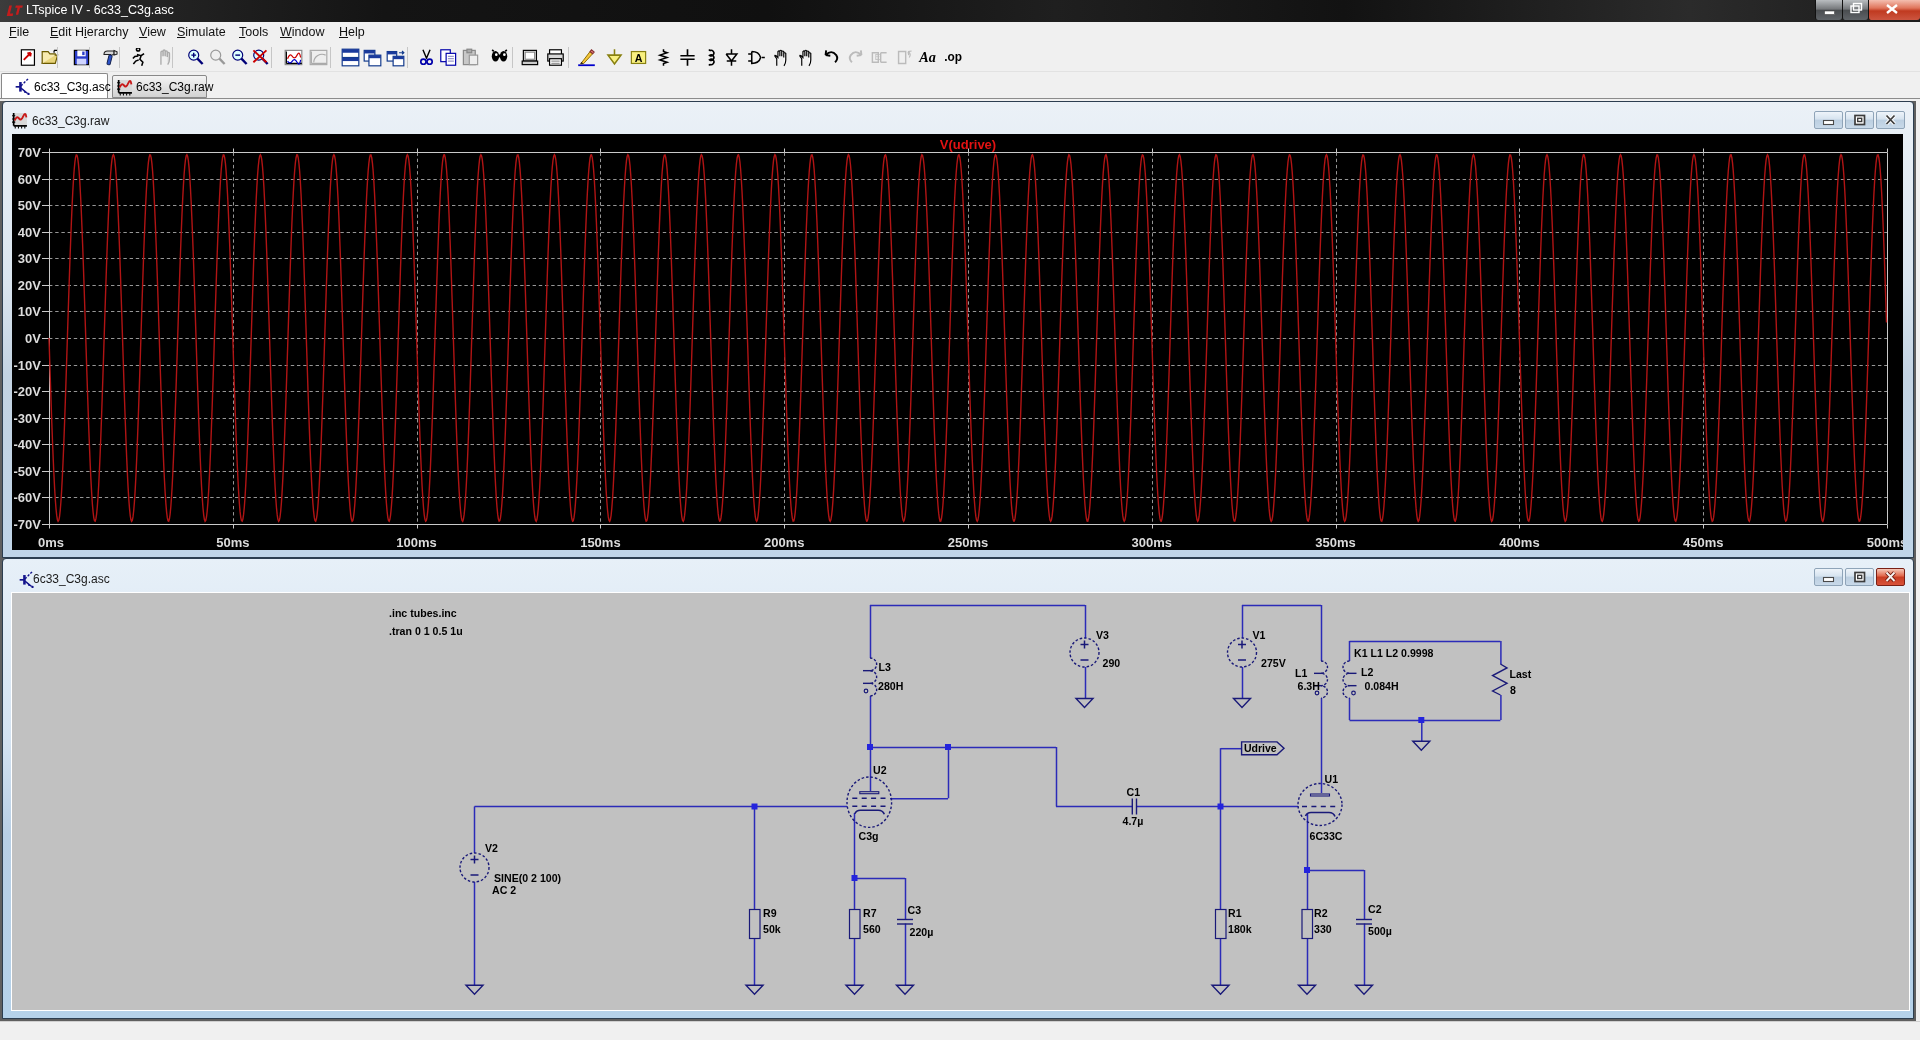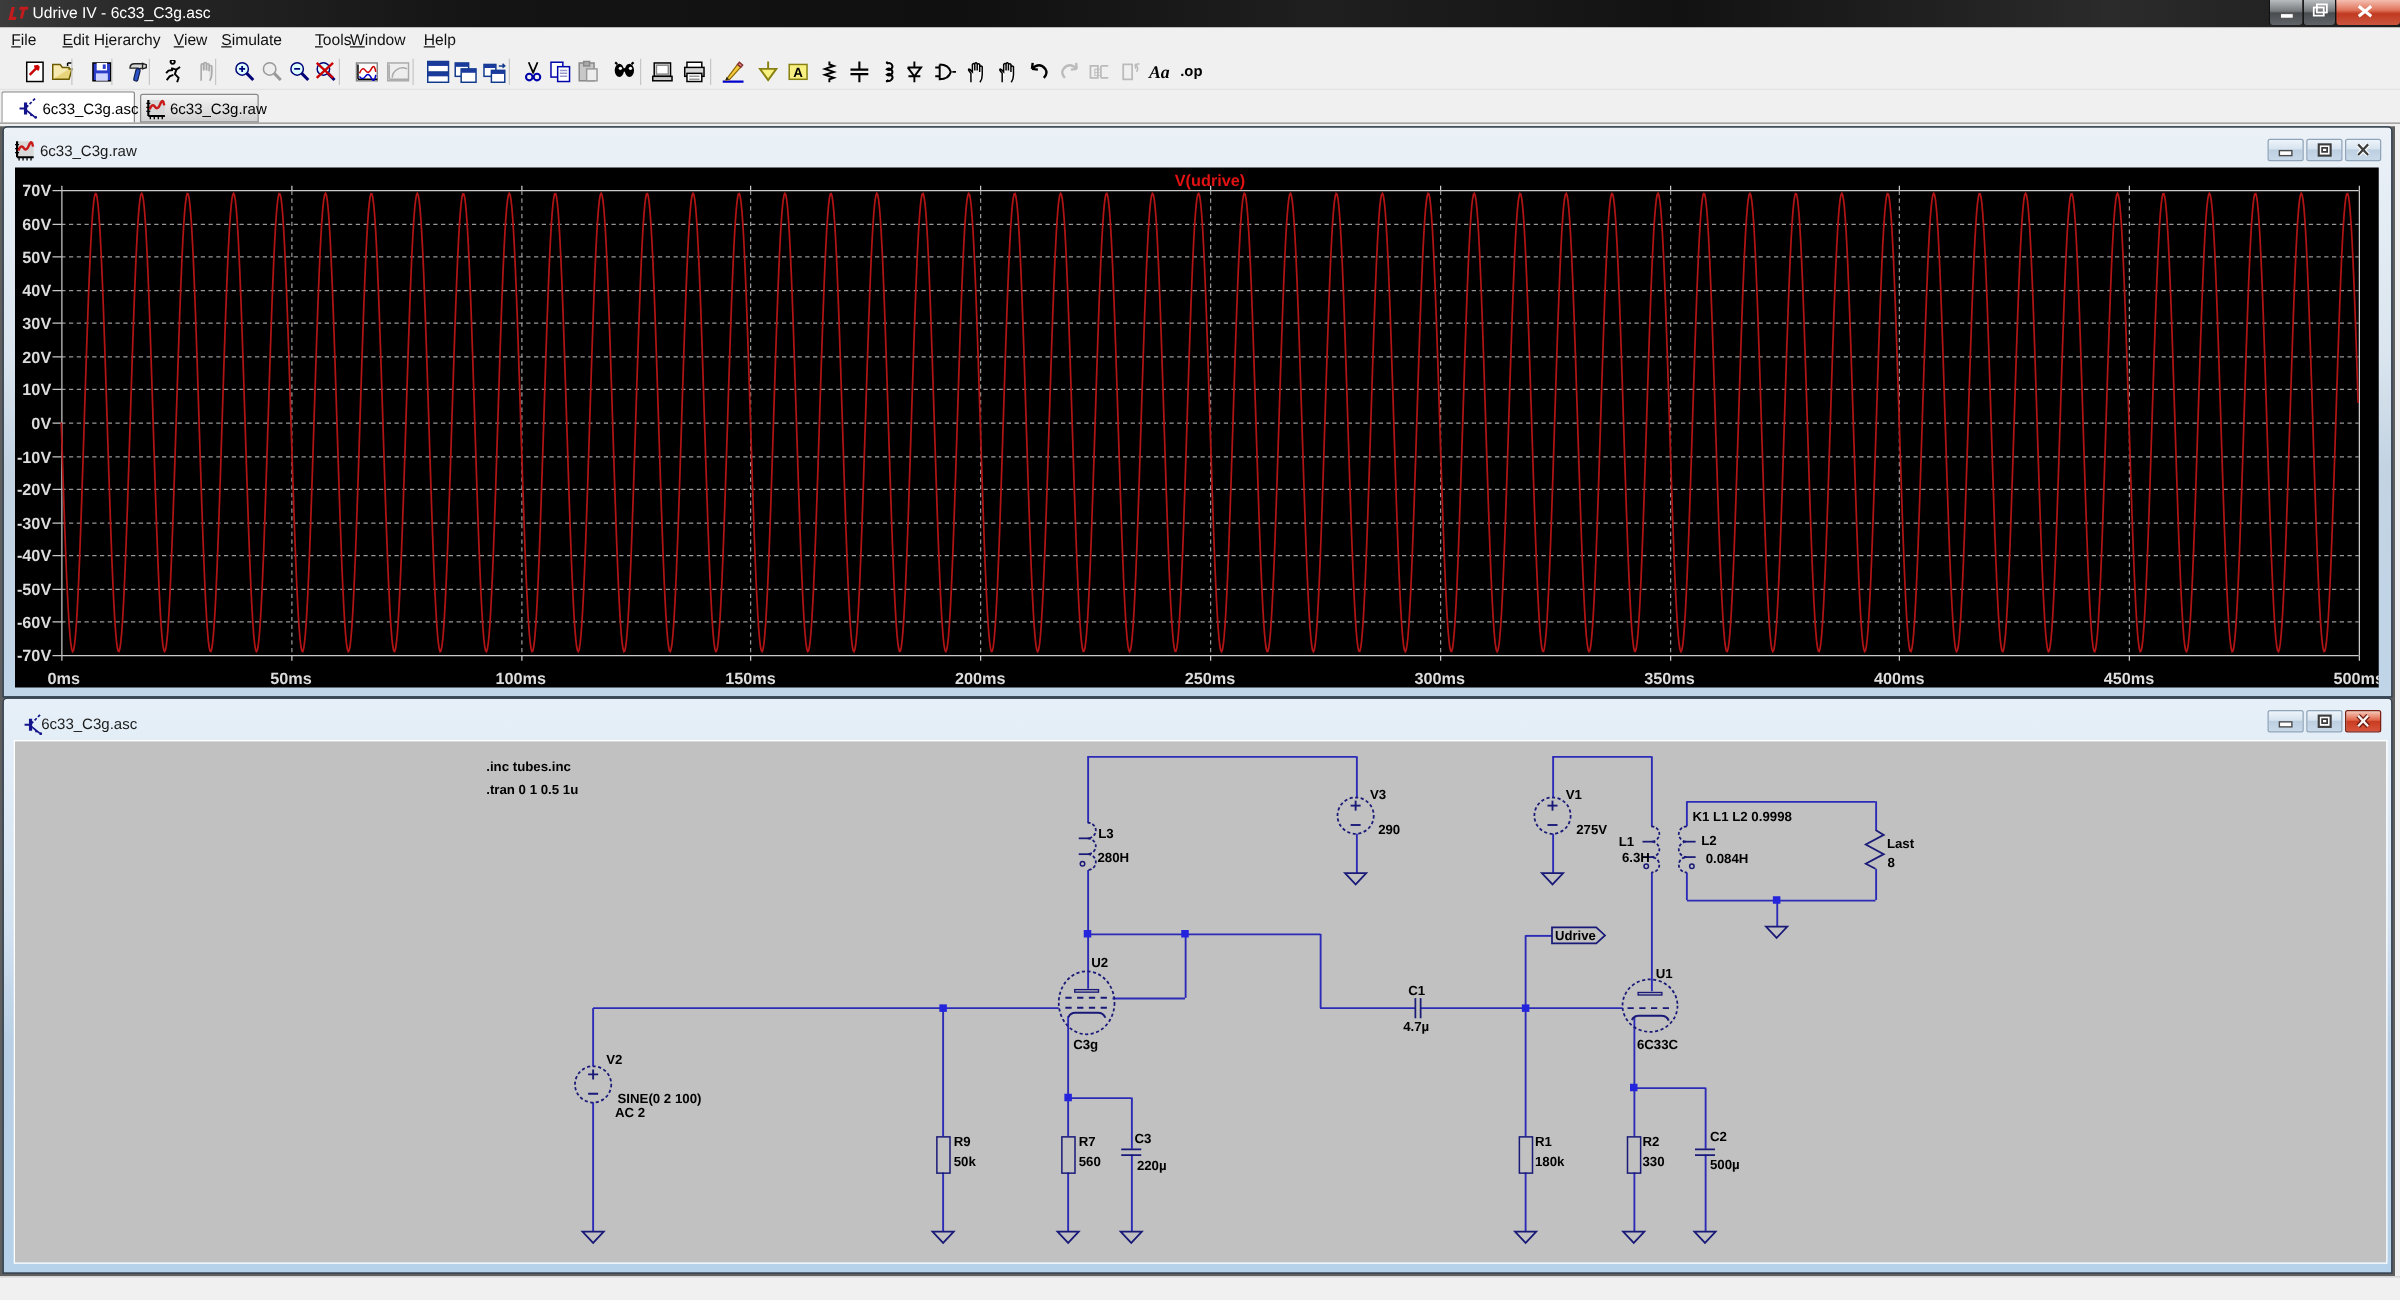--- a/index.html
+++ b/index.html
@@ -25,39 +25,39 @@
 .trlbl { font:bold 13px "Liberation Sans", sans-serif; fill:#e31212; }
 .statusbar { position:absolute; left:0; top:1021px; width:1920px; height:19px; background:#f0f0f0; border-top:1px solid #d0d0d0; }
 .capbtn { position:absolute; top:0; height:20px; border-left:1px solid #111; }
 </style></head>
 <body>
 <div class="titlebar">
   <div style="position:absolute;left:5px;top:4px"><svg width="18" height="14" viewBox="0 0 18 14">
         <path d="M3 1.5 v9.2 h4.6" stroke="#c41c1c" stroke-width="2.6" fill="none" transform="skewX(-14) translate(3 0)"></path>
         <path d="M8.2 2.6 h7 m-3.5 0 v8.1" stroke="#c41c1c" stroke-width="2.4" fill="none" transform="skewX(-14) translate(3 0)"></path>
       </svg></div>
-  <span class="ttl">Udrive IV - 6c33_C3g.asc</span>
+  <span class="ttl">LTspice IV - 6c33_C3g.asc</span>
   <div class="capbtn" style="left:1815px;width:27px;background:linear-gradient(#b9bdc0 0%,#76797c 45%,#4a4d50 52%,#606468 100%);border-radius:0 0 3px 3px"><svg width="27" height="19" viewBox="0 0 27 19">
         <rect x="8.5" y="11" width="10" height="3.5" fill="#fff" stroke="#444" stroke-width=".6"></rect>
       </svg></div>
   <div class="capbtn" style="left:1842px;width:26px;background:linear-gradient(#b9bdc0 0%,#76797c 45%,#4a4d50 52%,#606468 100%);border-radius:0 0 3px 3px"><svg width="26" height="19" viewBox="0 0 26 19">
         <rect x="8" y="6" width="8" height="6.5" fill="none" stroke="#fff" stroke-width="1.4"></rect>
         <rect x="10.5" y="3.5" width="8" height="6.5" fill="none" stroke="#fff" stroke-width="1.4"></rect>
       </svg></div>
   <div class="capbtn" style="left:1868px;width:52px;background:linear-gradient(#f4beb0 0%,#e0755c 40%,#c03a20 55%,#cc5540 100%);border-radius:0 0 3px 3px"><svg width="46" height="19" viewBox="0 0 46 19">
         <path d="M18 5 L28 13 M28 5 L18 13" stroke="#fff" stroke-width="2.4"></path>
       </svg></div>
 </div>
 <div class="menubar">
   <span style="left:9px"><u>F</u>ile</span>
   <span style="left:50px"><u>E</u>dit</span>
   <span style="left:75px">H<u>i</u>erarchy</span>
   <span style="left:139px"><u>V</u>iew</span>
   <span style="left:177px"><u>S</u>imulate</span>
-  <span style="left:252px"><u>T</u>ools</span>
+  <span style="left:239px"><u>T</u>ools</span>
   <span style="left:280px"><u>W</u>indow</span>
   <span style="left:339px"><u>H</u>elp</span>
 </div>
 <div class="toolbar">
     <div style="position:absolute;left:19px;top:4px"><svg width="19" height="19" viewBox="0 0 16 16">
         <rect x="2" y="1.5" width="11" height="13" fill="#fff" stroke="#000"></rect>
         <path d="M4 10 L10 4 M10 4 l-3 .5 M10 4 l-.5 3" stroke="#c00" stroke-width="1.6" fill="none"></path>
       </svg></div>
     <div style="position:absolute;left:41px;top:4px"><svg width="19" height="19" viewBox="0 0 16 16">
         <path d="M1 13 L3 6 H14 L12 13 Z" fill="#e8d47a" stroke="#6b5a00"></path>

